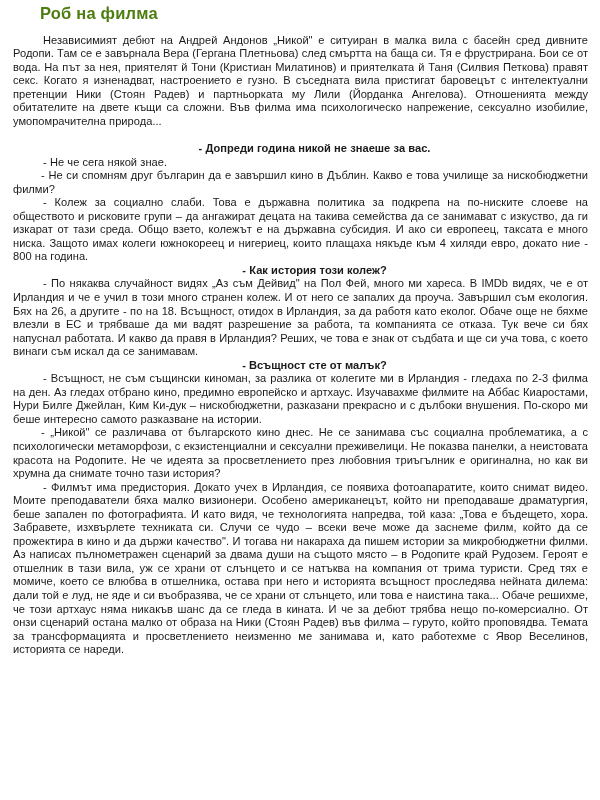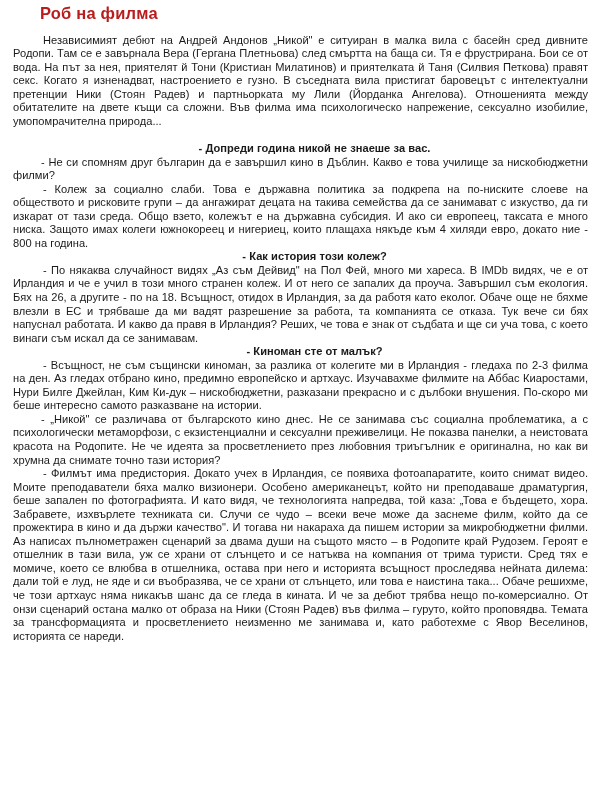--- a/index.html
+++ b/index.html
@@ -68,40 +68,41 @@
     padding: 0;
     font-size: 11.1px;
     line-height: 13.55px;
   }
 </style>
 </head>
 <body style="background: rgb(255, 255, 255); color: rgb(26, 26, 26);">
 
 <div id="article">
 
-  <h1 class="article-title" style="color: #b91c1c;">Роб на филма</h1>
+  <h1 class="article-title" style="color: #4d7c0f;">Роб на филма</h1>
 
   <div class="body-block">
 
     <p class="para">Независимият дебют на Андрей Андонов „Никой" е ситуиран в малка вила с басейн сред дивните Родопи. Там се е завърнала Вера (Гергана Плетньова) след смъртта на баща си. Тя е фрустрирана. Бои се от вода. На път за нея, приятелят й Тони (Кристиан Милатинов) и приятелката й Таня (Силвия Петкова) правят секс. Когато я изненадват, настроението е гузно. В съседната вила пристигат баровецът с интелектуални претенции Ники (Стоян Радев) и партньорката му Лили (Йорданка Ангелова). Отношенията между обитателите на двете къщи са сложни. Във филма има психологическо напрежение, сексуално изобилие, умопомрачителна природа...</p>
 
     <p class="spacer"></p>
 
     <p class="para q">- Допреди година никой не знаеше за вас.</p>
 
+    <p class="para">- Не че сега някой знае.</p>
 
     <p class="para q-wrap">- Не си спомням друг българин да е завършил кино в Дъблин. Какво е това училище за нискобюджетни филми?</p>
 
     <p class="para">- Колеж за социално слаби. Това е държавна политика за подкрепа на по-ниските слоеве на обществото и рисковите групи – да ангажират децата на такива семейства да се занимават с изкуство, да ги изкарат от тази среда. Общо взето, колежът е на държавна субсидия. И ако си европеец, таксата е много ниска. Защото имах колеги южнокореец и нигериец, които плащаха някъде към 4 хиляди евро, докато ние - 800 на година.</p>
 
     <p class="para q">- Как история този колеж?</p>
 
     <p class="para">- По някаква случайност видях „Аз съм Дейвид" на Пол Фей, много ми хареса. В IMDb видях, че е от Ирландия и че е учил в този много странен колеж. И от него се запалих да проуча. Завършил съм екология. Бях на 26, а другите - по на 18. Всъщност, отидох в Ирландия, за да работя като еколог. Обаче още не бяхме влезли в ЕС и трябваше да ми вадят разрешение за работа, та компанията се отказа. Тук вече си бях напуснал работата. И какво да правя в Ирландия? Реших, че това е знак от съдбата и ще си уча това, с което винаги съм искал да се занимавам.</p>
 
-    <p class="para q">- Киноман сте от малък?</p>
+    <p class="para q">- Всъщност сте от малък?</p>
 
     <p class="para">- Всъщност, не съм същински киноман, за разлика от колегите ми в Ирландия - гледаха по 2-3 филма на ден. Аз гледах отбрано кино, предимно европейско и артхаус. Изучавахме филмите на Аббас Киаростами, Нури Билге Джейлан, Ким Ки-дук – нискобюджетни, разказани прекрасно и с дълбоки внушения. По-скоро ми беше интересно самото разказване на истории.</p>
 
     <p class="para q-wrap">- „Никой" се различава от българското кино днес. Не се занимава със социална проблематика, а с психологически метаморфози, с екзистенциални и сексуални преживелици. Не показва панелки, а неистовата красота на Родопите. Не че идеята за просветлението през любовния триъгълник е оригинална, но как ви хрумна да снимате точно тази история?</p>
 
     <p class="para">- Филмът има предистория. Докато учех в Ирландия, се появиха фотоапаратите, които снимат видео. Моите преподаватели бяха малко визионери. Особено американецът, който ни преподаваше драматургия, беше запален по фотографията. И като видя, че технологията напредва, той каза: „Това е бъдещето, хора. Забравете, изхвърлете техниката си. Случи се чудо – всеки вече може да заснеме филм, който да се прожектира в кино и да държи качество". И тогава ни накараха да пишем истории за микробюджетни филми. Аз написах пълнометражен сценарий за двама души на същото място – в Родопите край Рудозем. Героят е отшелник в тази вила, уж се храни от слънцето и се натъква на компания от трима туристи. Сред тях е момиче, което се влюбва в отшелника, остава при него и историята всъщност проследява нейната дилема: дали той е луд, не яде и си въобразява, че се храни от слънцето, или това е наистина така... Обаче решихме, че този артхаус няма никакъв шанс да се гледа в кината. И че за дебют трябва нещо по-комерсиално. От онзи сценарий остана малко от образа на Ники (Стоян Радев) във филма – гуруто, който проповядва. Темата за трансформацията и просветлението неизменно ме занимава и, като работехме с Явор Веселинов, историята се нареди.</p>
 
   </div>
 </div>
 

